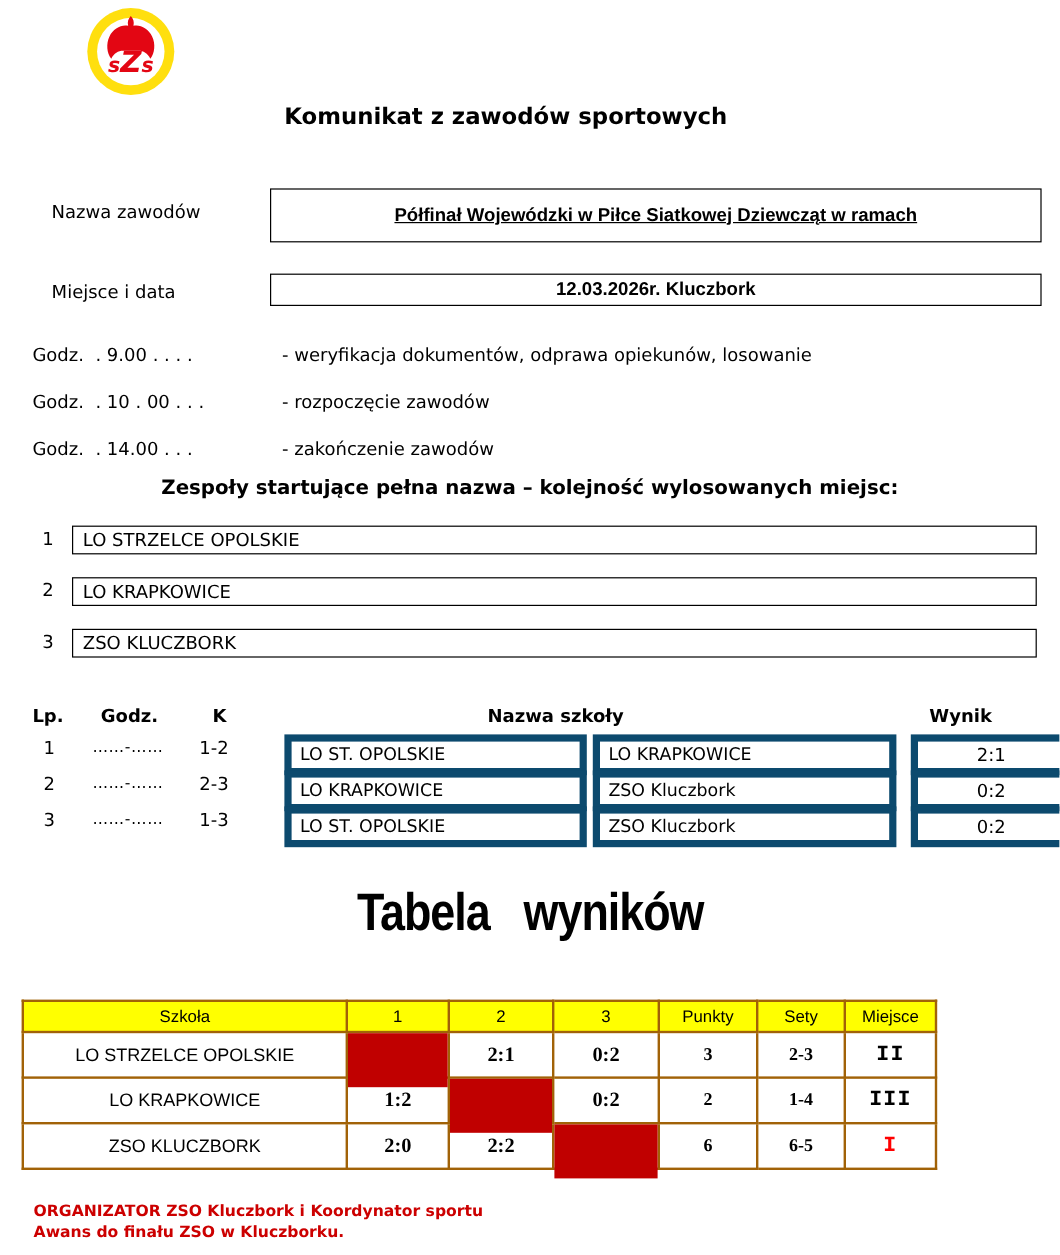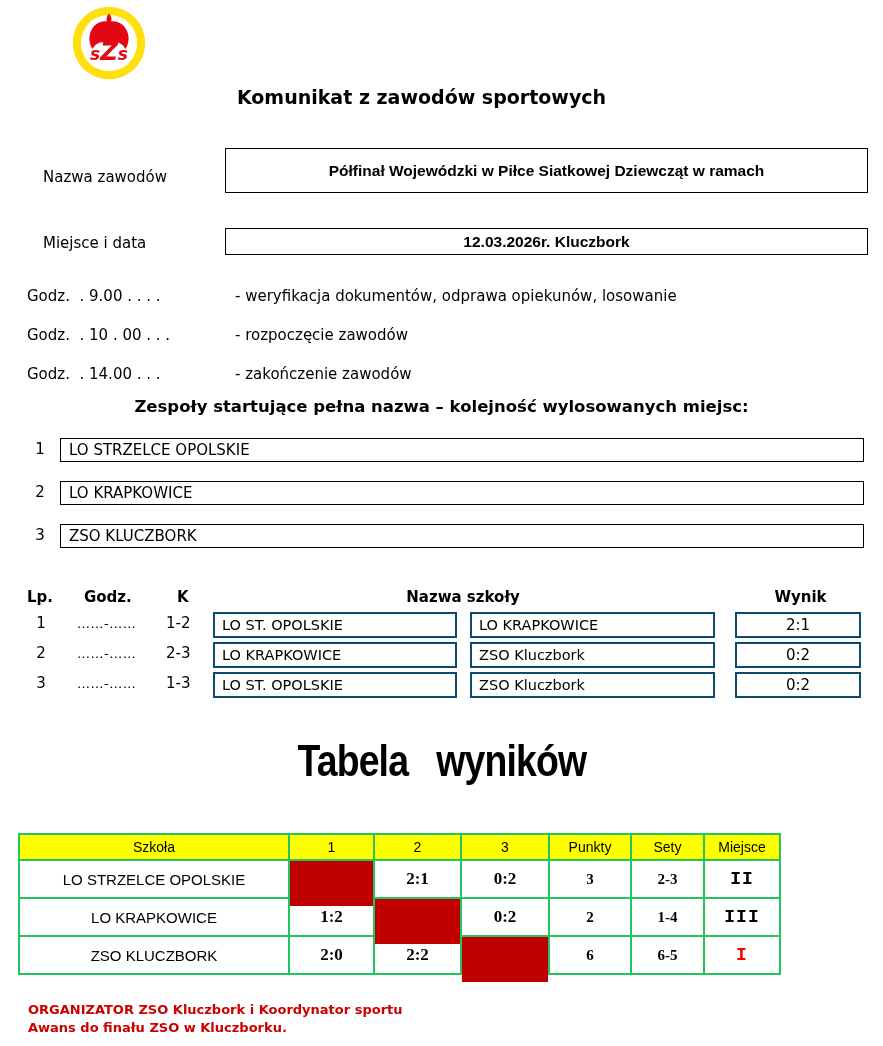--- a/index.html
+++ b/index.html
@@ -13,21 +13,21 @@
   .doc-title{position:absolute;left:0;top:86px;width:843px;text-align:center;
              font-size:19px;font-weight:bold;}
 
   
   .field-label{position:absolute;left:43px;font-size:15px;}
   .lbl-name{top:168px;}
   .lbl-place{top:234px;}
   .field-box{position:absolute;left:225px;width:641px;border:1px solid #000;
              font-family:"Liberation Sans",sans-serif;font-weight:bold;font-size:15.5px;
              display:flex;flex-direction:column;justify-content:center;align-items:center;}
-  .box-name{top:148px;height:43px;line-height:20px;}
+  .box-name{top:157px;height:43px;line-height:20px;text-decoration:underline;}
   .box-place{top:228px;height:25px;}
 
   
   .schedule{position:absolute;left:27px;top:270px;font-size:15px;}
   .sched-row{display:flex;height:27px;align-items:center;margin-top:12px;}
   .sched-time{width:208px;white-space:pre;}
 
   
   .teams-heading{position:absolute;left:0;top:397px;width:883px;text-align:center;
                  font-size:16.5px;font-weight:bold;}
@@ -41,36 +41,36 @@
               font-size:15px;font-weight:bold;}
   .mh-lp{position:absolute;left:27px;}
   .mh-godz{position:absolute;left:84px;}
   .mh-k{position:absolute;left:177px;}
   .mh-school{position:absolute;left:213px;width:500px;text-align:center;}
   .mh-wynik{position:absolute;left:735px;width:131px;text-align:center;}
   .match-row{position:absolute;left:0;width:883px;height:26px;}
   .mr-lp{position:absolute;left:33px;width:16px;text-align:center;font-size:15px;top:2px;}
   .mr-godz{position:absolute;left:77px;font-size:13px;top:4px;letter-spacing:.5px;}
   .mr-k{position:absolute;left:166px;font-size:15px;top:2px;}
-  .mr-box{position:absolute;border:2px solid #0c4a6e;height:22px;line-height:22px;
-          font-size:14.5px;padding-left:7px;box-sizing:content-box;}
+  .mr-box{position:absolute;border:6px solid #0c4a6e;height:22px;line-height:22px;
+          font-size:14.5px;padding-left:7px;box-sizing:content-box;margin-left:24px;}
   .mr-a{left:213px;width:233px;}
   .mr-b{left:470px;width:234px;}
   .mr-w{left:735px;width:122px;text-align:center;padding-left:0;font-size:15px;}
 
   
   .results-title{position:absolute;left:0;top:736px;width:883px;text-align:center;}
   .results-title span{display:inline-block;font-size:44px;font-weight:bold;
         font-family:"Liberation Sans",sans-serif;transform:scaleX(.85);
         transform-origin:center;word-spacing:22px;letter-spacing:-1px;}
 
   
   table.results{position:absolute;left:18px;top:833px;border-collapse:collapse;
         table-layout:fixed;font-family:"Liberation Sans",sans-serif;}
-  table.results th,table.results td{border:2px solid #22c55e;padding:0;overflow:visible;}
+  table.results th,table.results td{border:2px solid #a16207;padding:0;overflow:visible;}
   table.results th{background:#ffff00;font-weight:normal;font-size:14px;height:24px;text-align:center;}
   table.results td{height:36px;text-align:center;}
   td.school{text-align:left;padding-left:7px;font-size:15px;}
   td.score,td.points,td.sets{font-family:"Liberation Serif",serif;font-weight:bold;}
   td.score{font-size:17px;}
   td.points,td.sets{font-size:15px;}
   td.place{font-family:Liberation Mono, monospace;font-weight:bold;font-size:18px;letter-spacing:1px;}
   td.place-first{color:#ff0000;}
   td.diag{position:relative;}
   .diag-fill{position:absolute;top:0;left:0;right:0;height:calc(100% + 9px);

